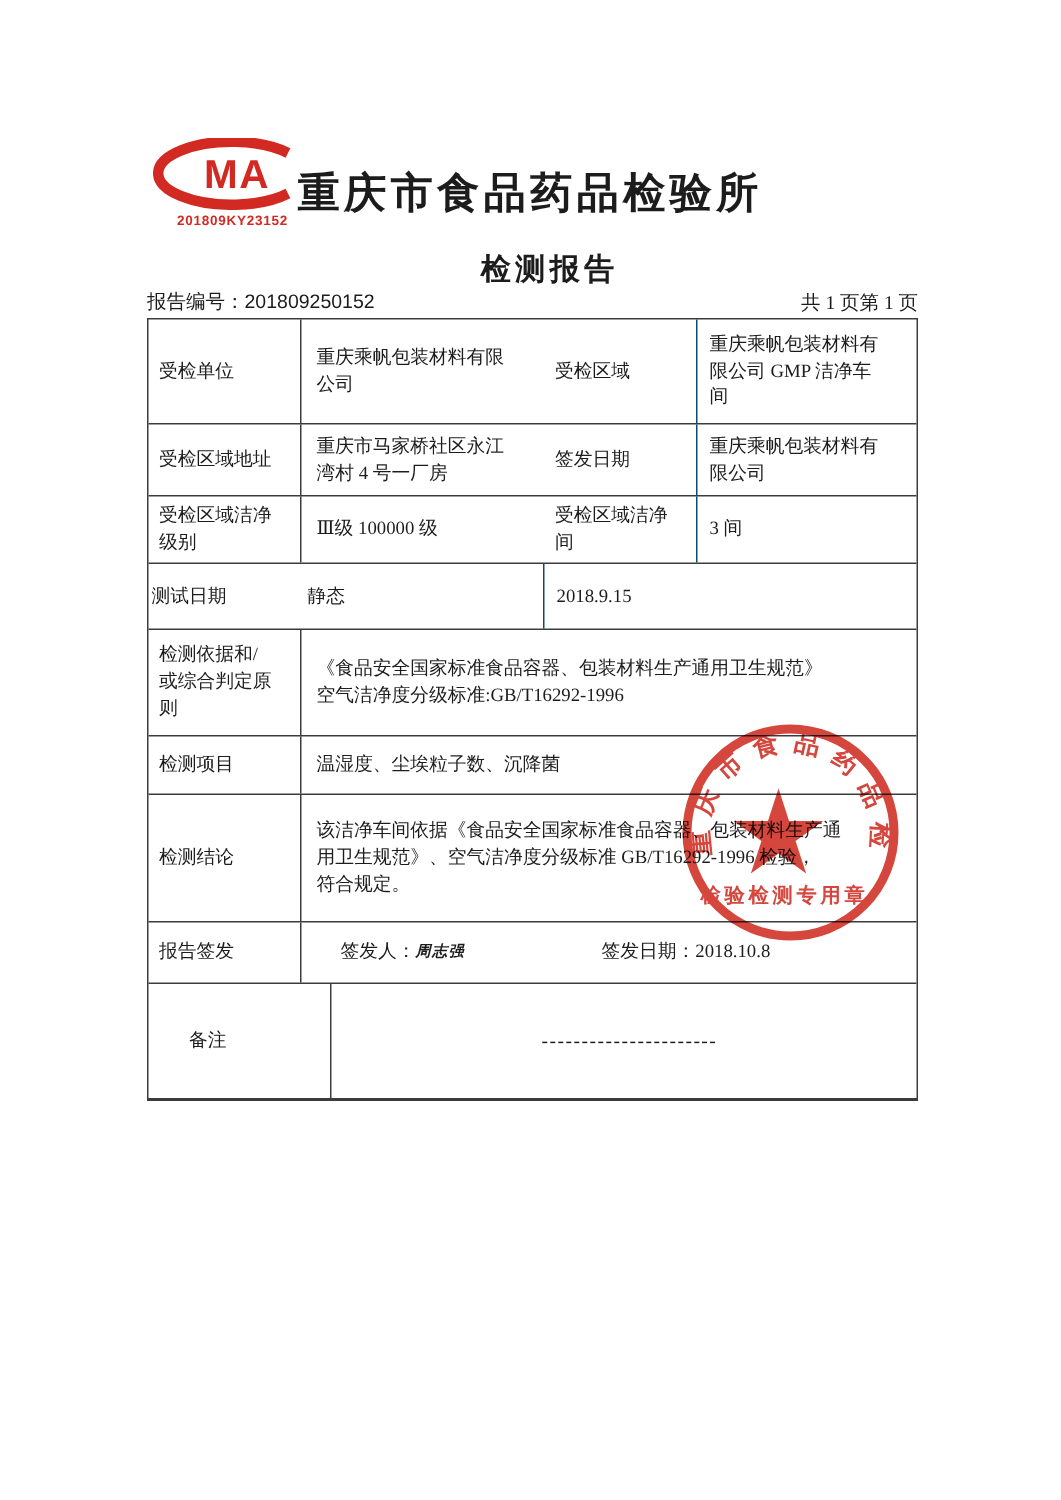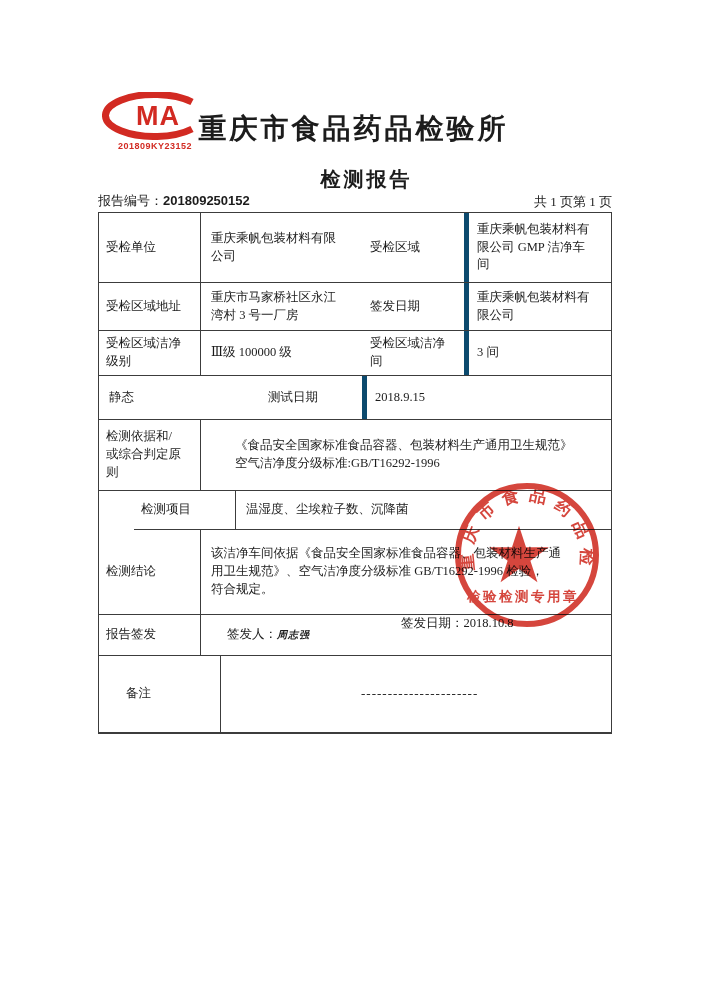--- a/index.html
+++ b/index.html
@@ -11,37 +11,37 @@
   .abs{position:absolute;}
   
   .cma-wrap{left:102px;top:92px;width:106px;text-align:center;}
   .cma-code{color:#d22a22;font-size:9px;font-weight:bold;
     font-family:"Liberation Sans",sans-serif;letter-spacing:.5px;margin-top:-3px;}
   .org-title{left:0;top:110px;width:707px;text-align:center;
     font-size:28px;font-weight:bold;letter-spacing:3px;}
   .report-title{left:0;top:166px;width:707px;text-align:center;
     font-size:20px;font-weight:bold;letter-spacing:3px;margin-left:13px;}
   .report-no-line{left:98px;top:192px;font-size:13px;}
-  .num{font-family:"Liberation Sans","DejaVu Sans",sans-serif;font-weight:bold;text-align:center;}
+  .num{font-family:"Liberation Sans","DejaVu Sans",sans-serif;font-weight:normal;text-align:center;}
   .page-info{top:193px;right:95px;font-size:13px;margin-left:20px;}
   
   .tbl{left:98px;top:212px;width:514px;box-sizing:border-box;
     border:1px solid #3c3c3c;border-bottom-width:2px;}
   .row{display:flex;align-items:stretch;border-bottom:1px solid #3c3c3c;
     box-sizing:border-box;position:relative;}
   .row:last-child{border-bottom:none;}
   .cell{box-sizing:border-box;display:flex;align-items:center;
     font-size:12.5px;line-height:1.42;white-space:pre-line;}
   .c1{width:102px;border-right:1px solid #3c3c3c;padding:2px 5px 2px 7px;}
   .c2{width:167px;padding:2px 4px 2px 10px;}
   .c3{width:96px;padding:2px 0 2px 2px;}
-  .c4{flex:1;border-left:5px solid #0c4a6e;padding:2px 4px 2px 8px;}
+  .c4{flex:1;border-left:1px solid #0c4a6e;padding:2px 4px 2px 8px;}
   .cspan{flex:1;padding:2px 10px;}
   .sign-name{font-style:italic;font-weight:bold;font-size:10px;letter-spacing:1px;}
-  .sign-date{position:absolute;left:302px;top:0;bottom:0;display:flex;}
+  .sign-date{position:absolute;left:302px;top:0;bottom:0;display:flex;align-items:center;}
   .dashes{margin-left:130px;letter-spacing:1px;font-size:13px;}
   
   .stamp{left:437px;top:465px;width:180px;height:180px;
     mix-blend-mode:multiply;opacity:.93;pointer-events:none;}
 </style>
 </head>
 <body>
 
 <div class="abs cma-wrap">
   <svg width="106" height="48" viewBox="0 0 106 48">
@@ -65,50 +65,50 @@
 公司</div>
     <div class="cell c3">受检区域</div>
     <div class="cell c4">重庆乘帆包装材料有
 限公司 GMP 洁净车
 间</div>
   </div>
 
   <div class="row" style="height:48px;">
     <div class="cell c1">受检区域地址</div>
     <div class="cell c2">重庆市马家桥社区永江
-湾村 3 号一厂房</div>
+湾村 4 号一厂房</div>
     <div class="cell c3">签发日期</div>
     <div class="cell c4">重庆乘帆包装材料有
 限公司</div>
   </div>
 
   <div class="row" style="height:45px;">
     <div class="cell c1">受检区域洁净
 级别</div>
     <div class="cell c2">Ⅲ级  100000 级</div>
     <div class="cell c3">受检区域洁净
 间</div>
     <div class="cell c4">3 间</div>
   </div>
 
   <div class="row" style="height:44px;">
+    <div class="cell c3">测试日期</div>
     <div class="cell c2">静态</div>
-    <div class="cell c3">测试日期</div>
     <div class="cell c4">2018.9.15</div>
   </div>
 
-  <div class="row" style="height:71px;gap:24px;">
+  <div class="row" style="height:71px;">
     <div class="cell c1">检测依据和/
 或综合判定原
 则</div>
     <div class="cell cspan">《食品安全国家标准食品容器、包装材料生产通用卫生规范》
 空气洁净度分级标准:GB/T16292-1996</div>
   </div>
 
-  <div class="row" style="height:39px;margin-left:35px;">
+  <div class="row" style="height:39px;">
     <div class="cell c1">检测项目</div>
     <div class="cell cspan">温湿度、尘埃粒子数、沉降菌</div>
   </div>
 
   <div class="row" style="height:85px;">
     <div class="cell c1">检测结论</div>
     <div class="cell cspan">该洁净车间依据《食品安全国家标准食品容器、包装材料生产通
 用卫生规范》、空气洁净度分级标准 GB/T16292-1996 检验，
 符合规定。</div>
   </div>

